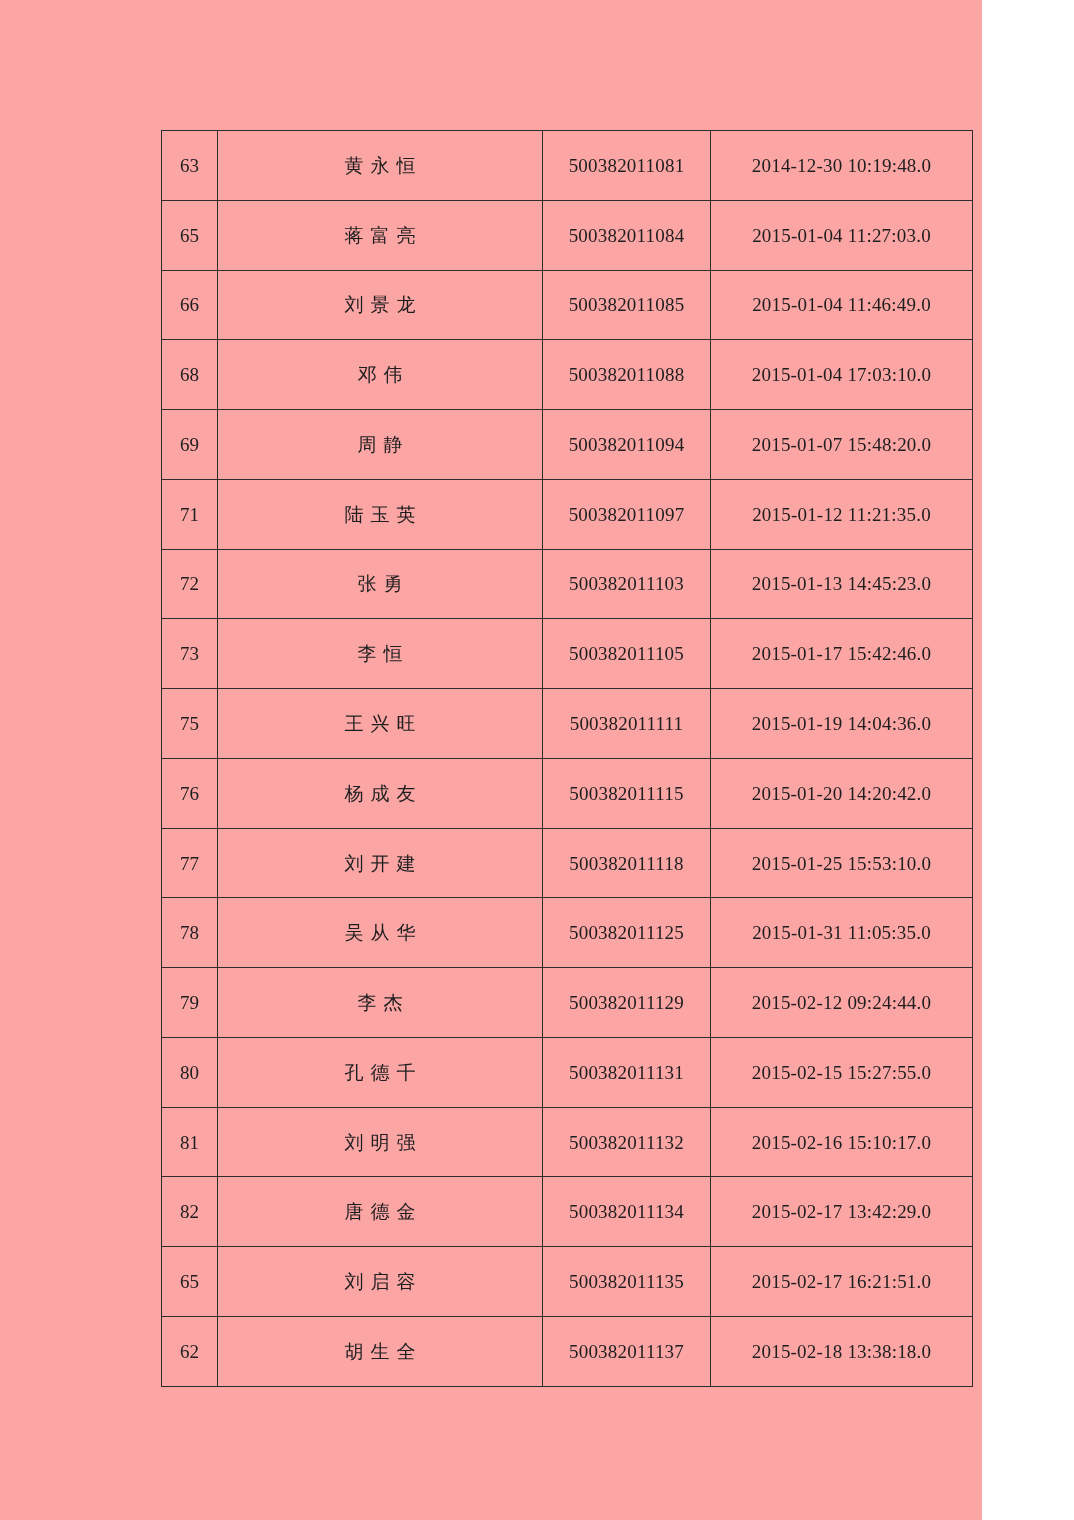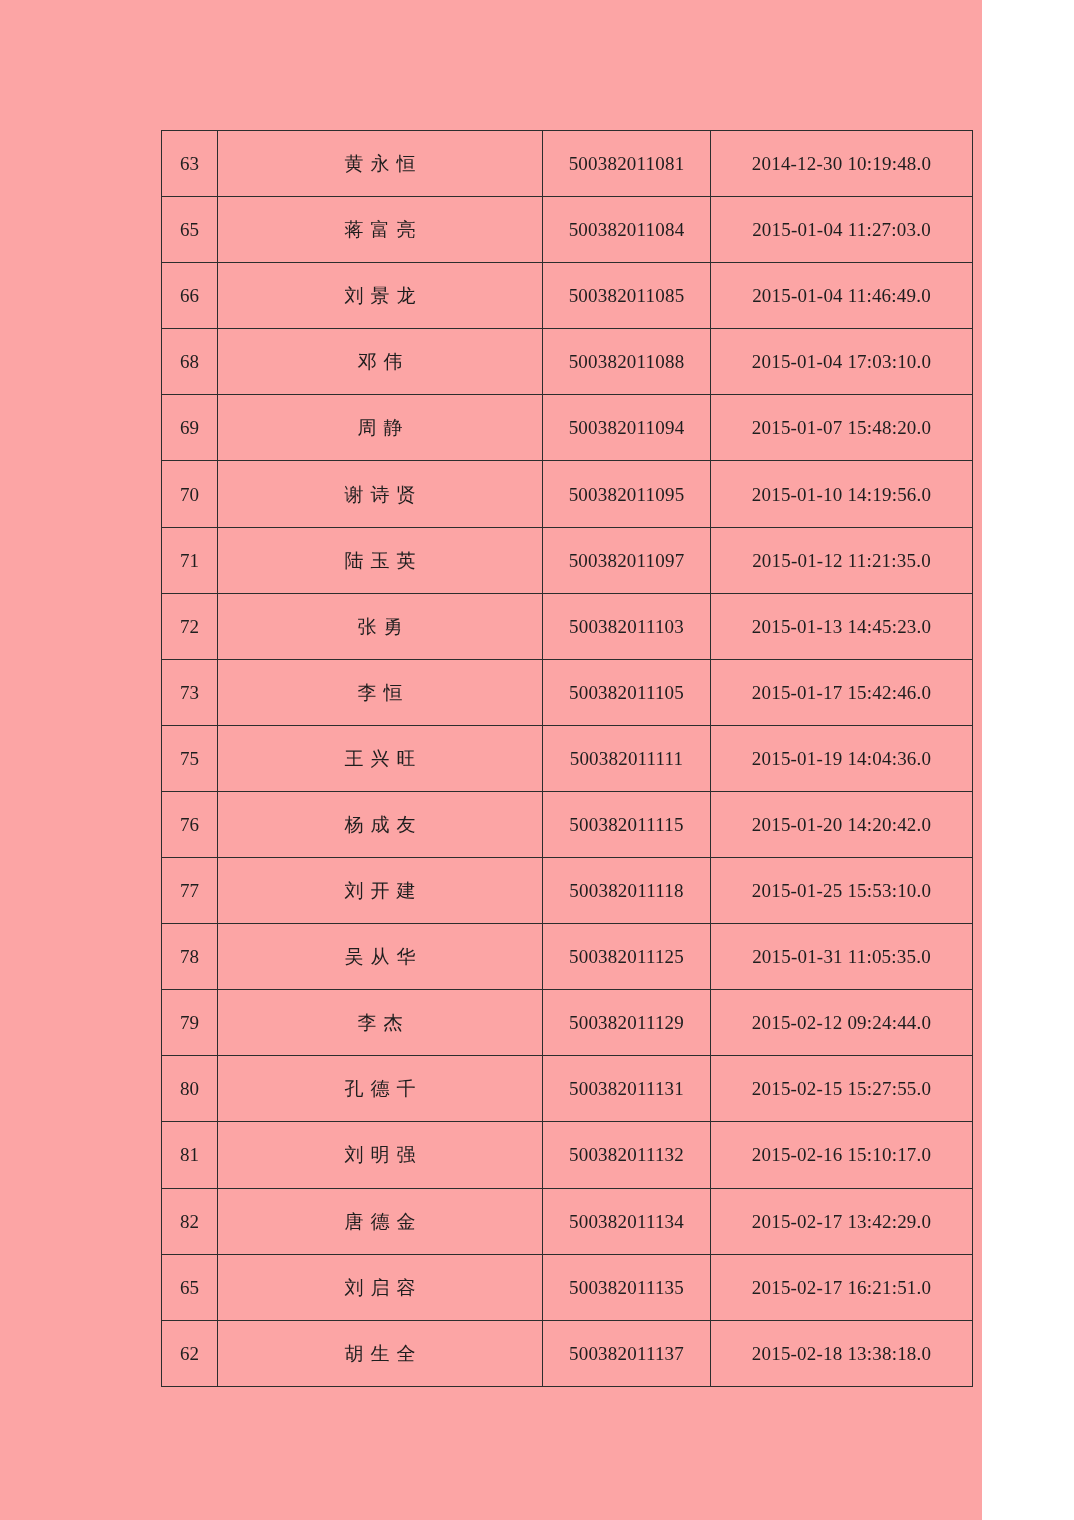--- a/index.html
+++ b/index.html
@@ -89,26 +89,20 @@
           <td class="cell-id">500382011088</td>
           <td class="cell-ts">2015-01-04 17:03:10.0</td>
         </tr>
         <tr>
           <td class="cell-index">69</td>
           <td class="cell-name">周静</td>
           <td class="cell-id">500382011094</td>
           <td class="cell-ts">2015-01-07 15:48:20.0</td>
         </tr>
         <tr>
-          <td class="cell-index">70</td>
-          <td class="cell-name">谢诗贤</td>
-          <td class="cell-id">500382011095</td>
-          <td class="cell-ts">2015-01-10 14:19:56.0</td>
-        </tr>
-        <tr>
           <td class="cell-index">71</td>
           <td class="cell-name">陆玉英</td>
           <td class="cell-id">500382011097</td>
           <td class="cell-ts">2015-01-12 11:21:35.0</td>
         </tr>
         <tr>
           <td class="cell-index">72</td>
           <td class="cell-name">张勇</td>
           <td class="cell-id">500382011103</td>
           <td class="cell-ts">2015-01-13 14:45:23.0</td>

